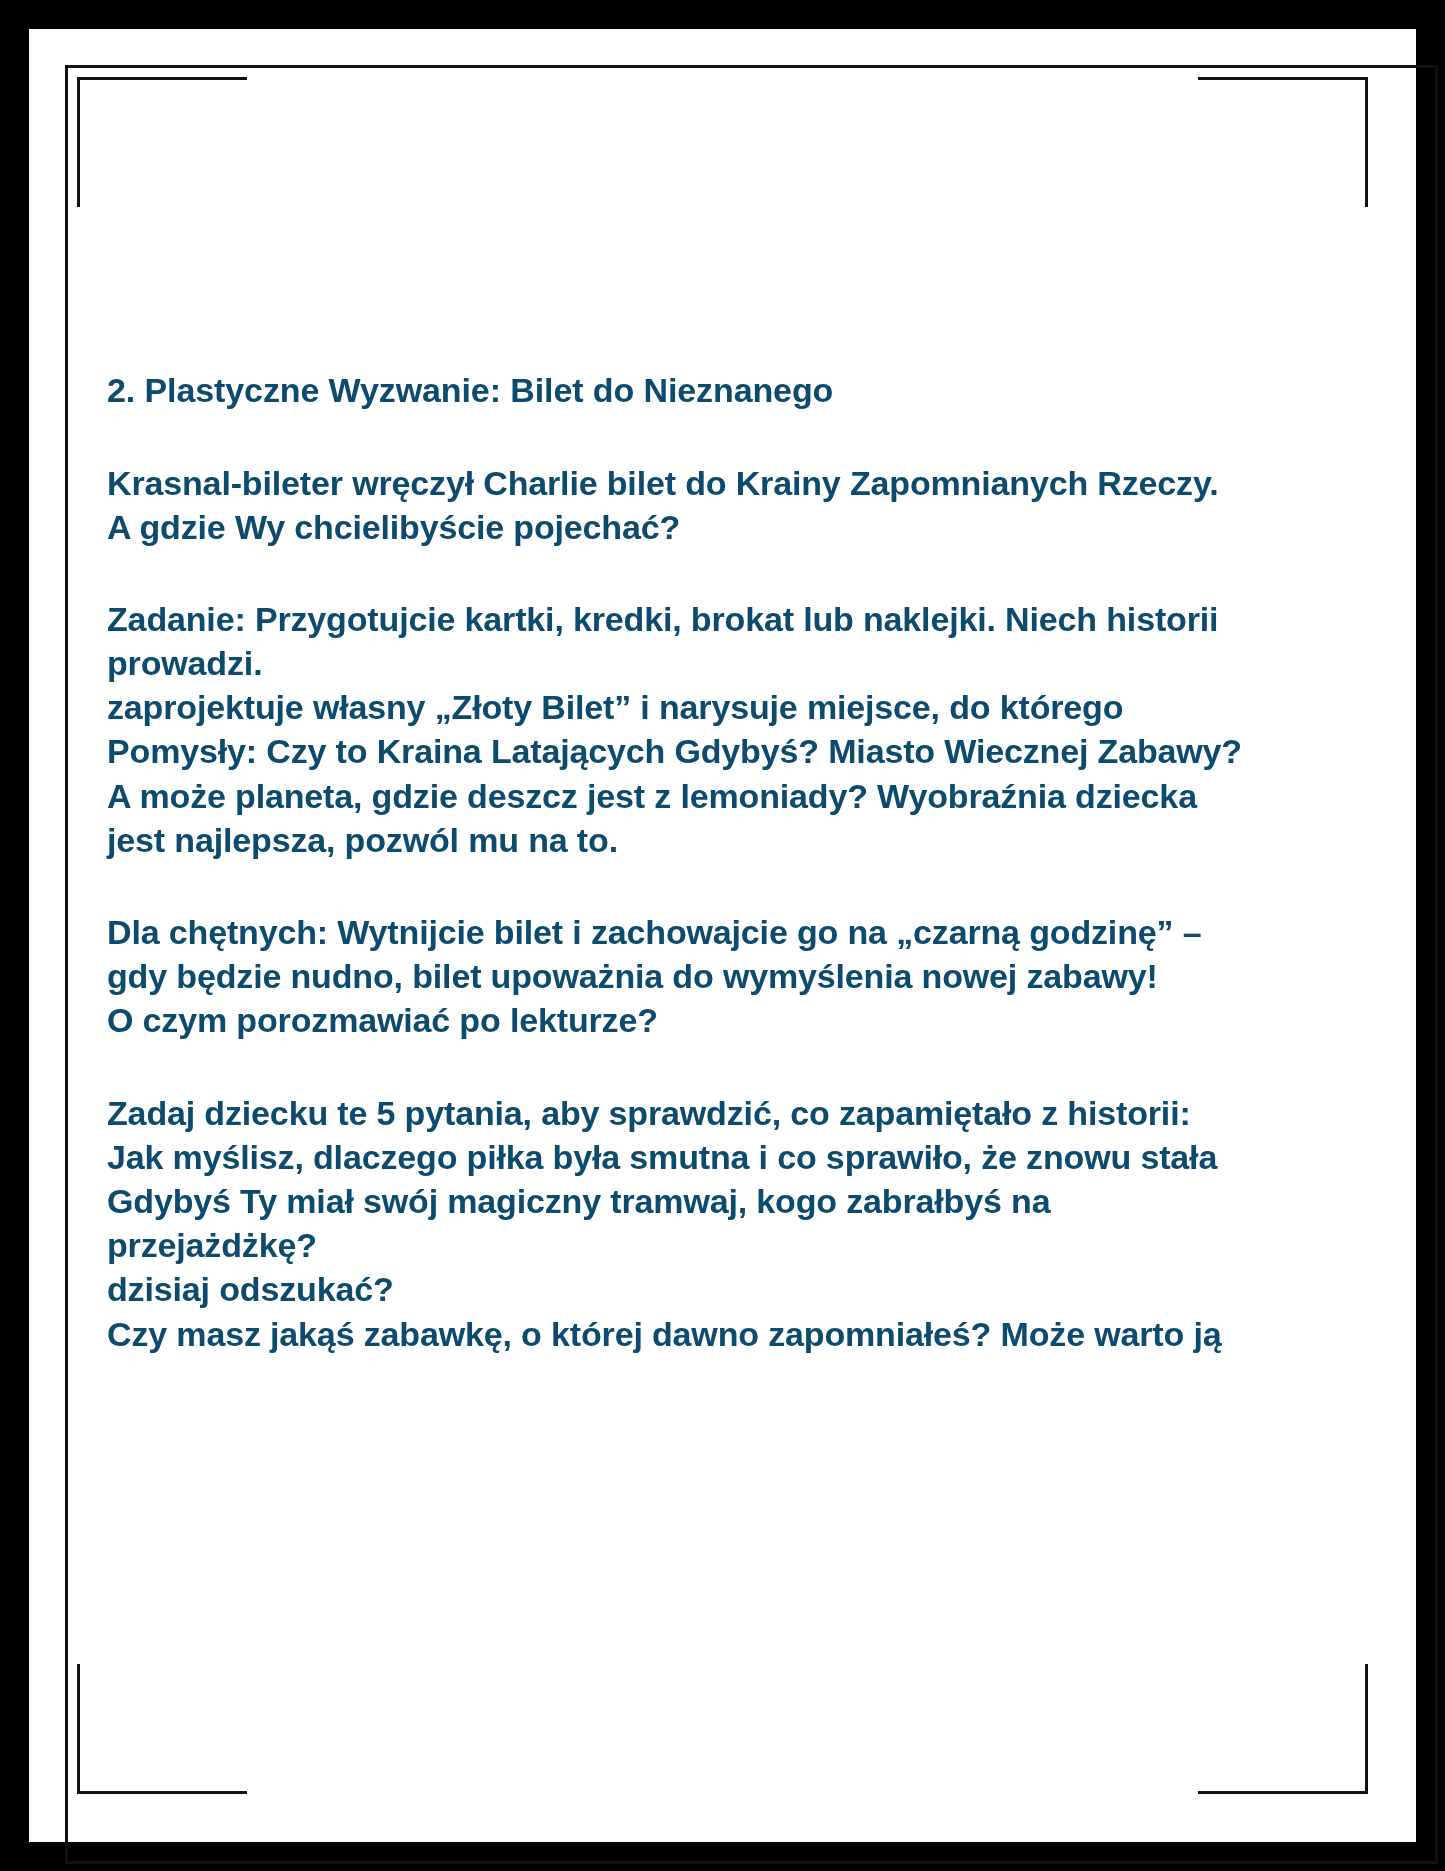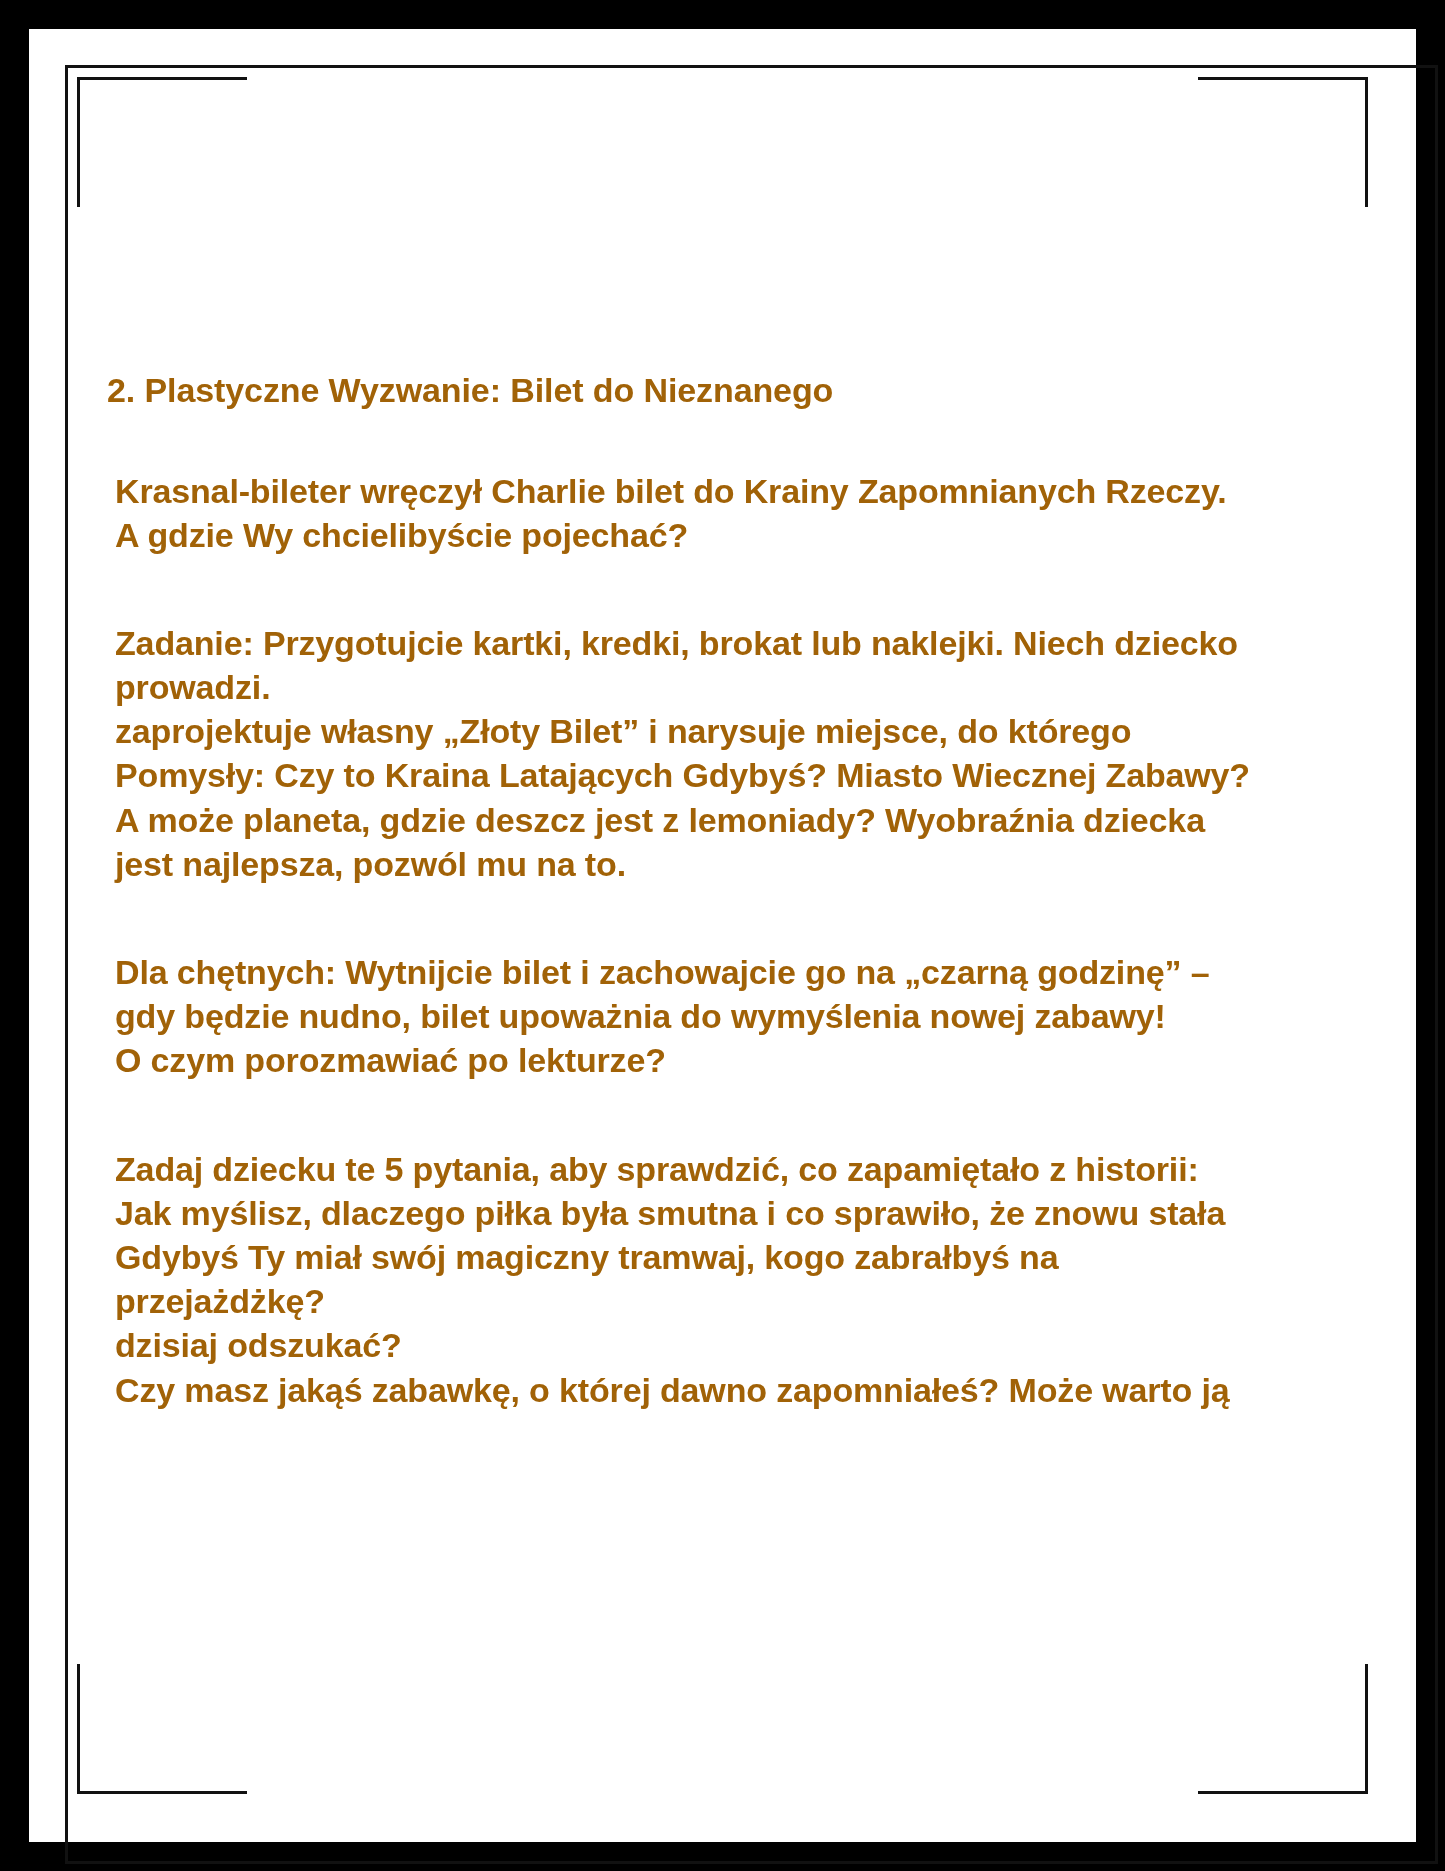--- a/index.html
+++ b/index.html
@@ -80,33 +80,33 @@
     border-right: 3px solid #111111;
     border-bottom: 3px solid #111111;
   }
 
   
   .content {
     position: absolute;
     left: 78px;
     top: 340px;
     width: 1075px;
-    color: #a16207;
+    color: #0c4a6e;
   }
 
   .doc-heading {
     font-size: 34px;
     font-weight: 700;
     line-height: 1.28;
     letter-spacing: -0.1px;
     margin: 0;
   }
 
   .block {
-    margin: 8px;
+    margin: 0;
     font-size: 34px;
     font-weight: 700;
     line-height: 1.30;
     letter-spacing: -0.15px;
   }
 
   .block .line {
     display: block;
     white-space: nowrap;
   }
@@ -135,21 +135,21 @@
       <div class="gap-lg"></div>
 
       <p class="block">
         <span class="line">Krasnal-bileter wręczył Charlie bilet do Krainy Zapomnianych Rzeczy.</span>
         <span class="line">A gdzie Wy chcielibyście pojechać?</span>
       </p>
 
       <div class="gap-lg"></div>
 
       <p class="block">
-        <span class="line">Zadanie: Przygotujcie kartki, kredki, brokat lub naklejki. Niech dziecko</span>
+        <span class="line">Zadanie: Przygotujcie kartki, kredki, brokat lub naklejki. Niech historii</span>
         <span class="line">prowadzi.</span>
         <span class="line">zaprojektuje własny „Złoty Bilet” i narysuje miejsce, do którego</span>
         <span class="line">Pomysły: Czy to Kraina Latających Gdybyś? Miasto Wiecznej Zabawy?</span>
         <span class="line">A może planeta, gdzie deszcz jest z lemoniady? Wyobraźnia dziecka</span>
         <span class="line">jest najlepsza, pozwól mu na to.</span>
       </p>
 
       <div class="gap-lg"></div>
 
       <p class="block">

